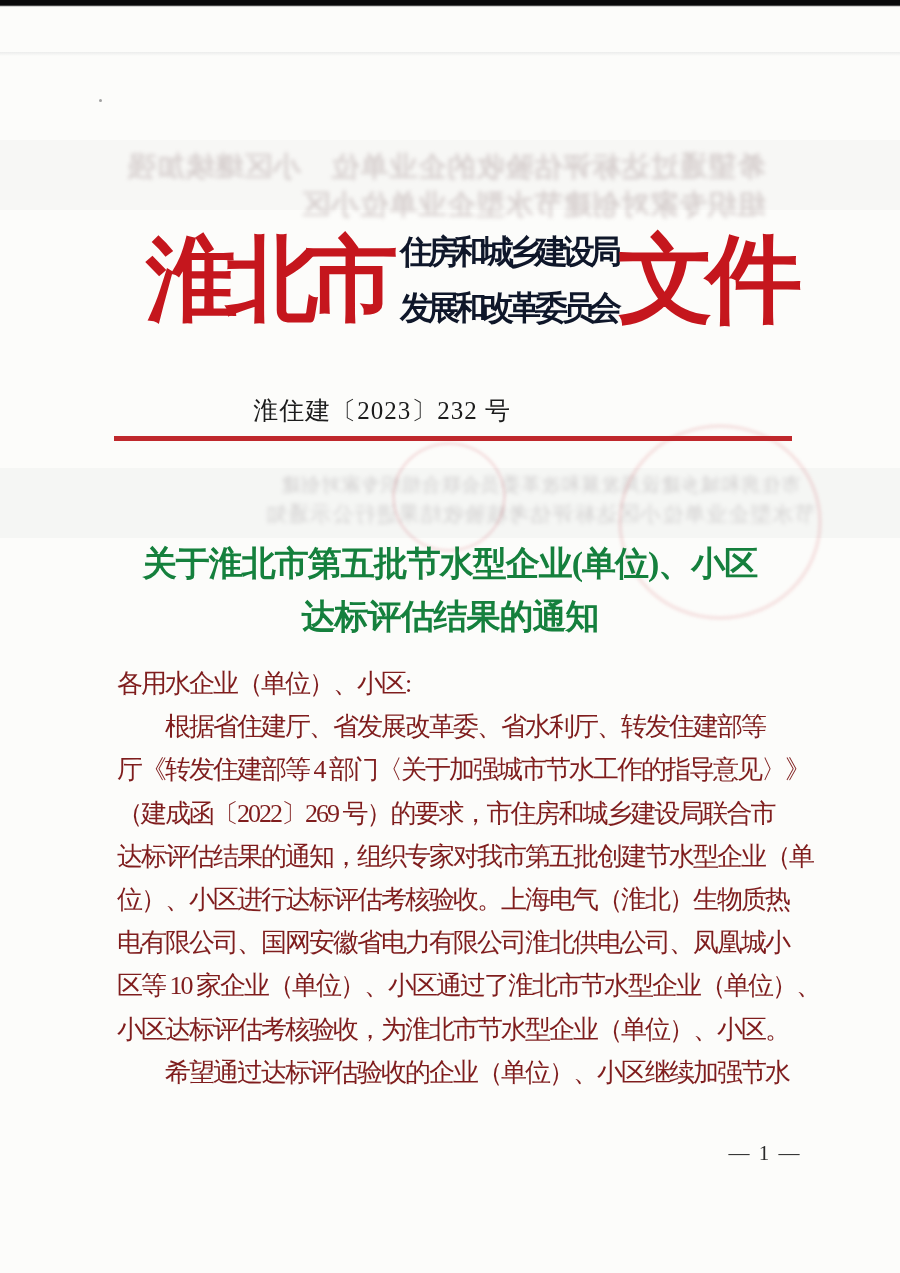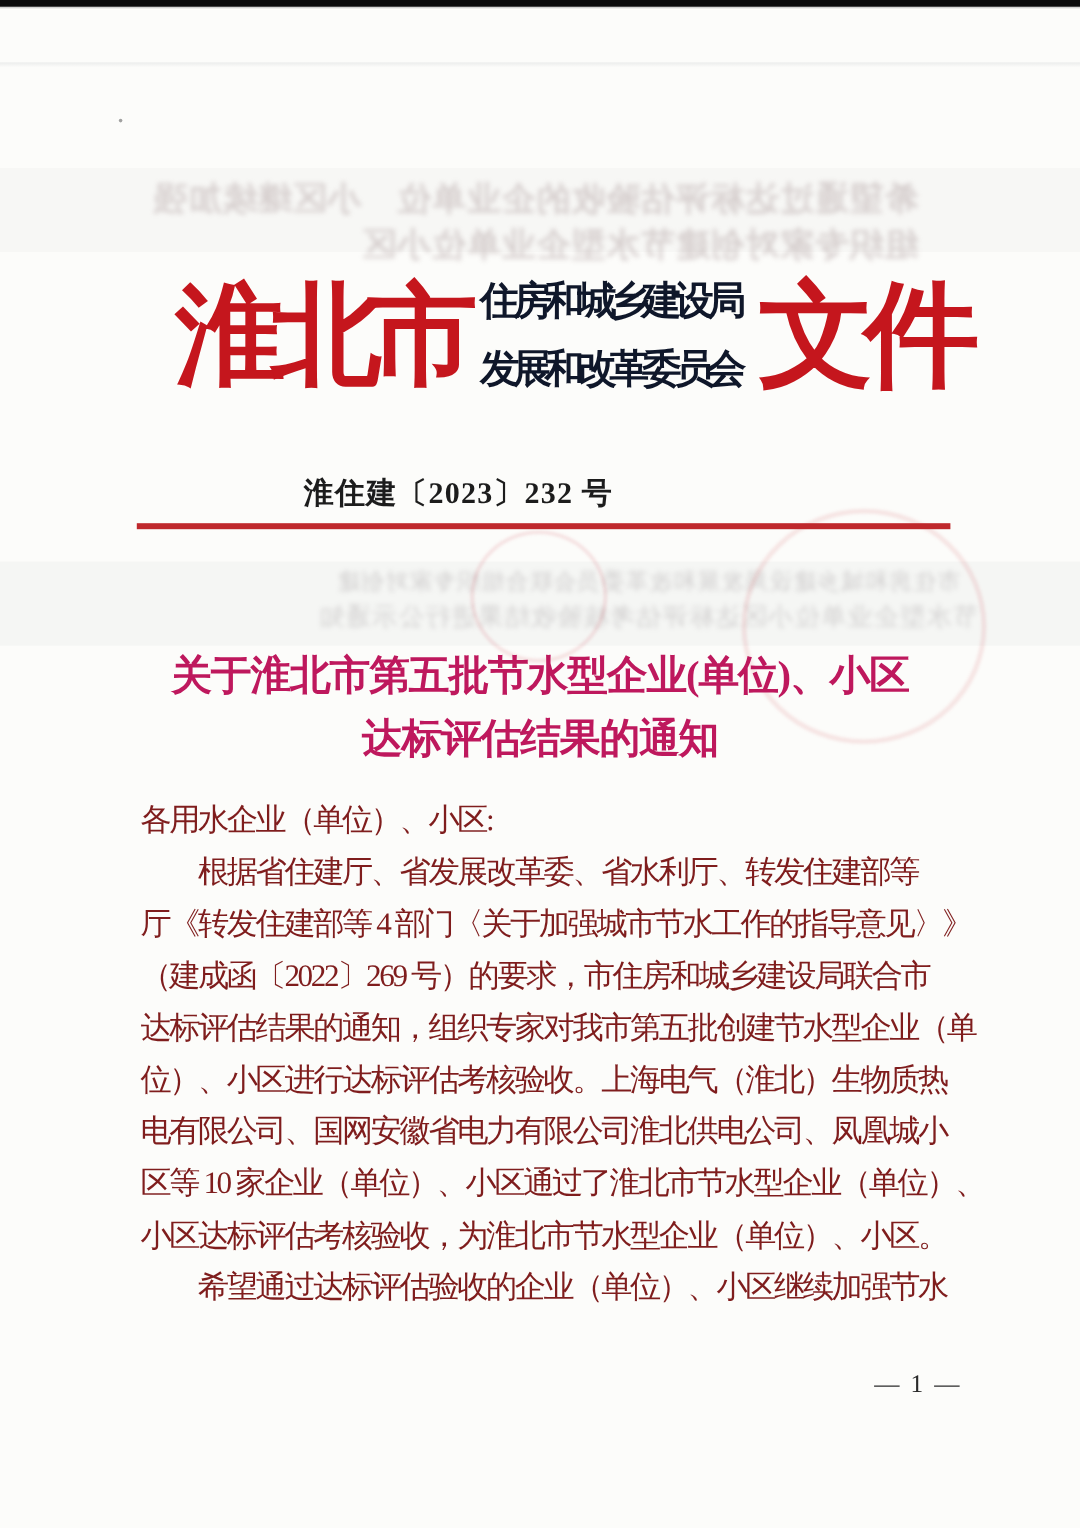--- a/index.html
+++ b/index.html
@@ -40,36 +40,36 @@
     font-size:92px;font-weight:bold;letter-spacing:-12px;line-height:1;
     white-space:nowrap;flex:0 0 auto;
   }
   .agency-orgs{
     margin-left:14px;flex:0 0 auto;font-weight:bold;
     font-size:33px;letter-spacing:-6px;line-height:56px;white-space:nowrap;
     color:#0f172a;
   }
   .agency-docword{
     font-size:96px;font-weight:bold;letter-spacing:-8px;line-height:1;
-    white-space:nowrap;flex:0 0 auto;margin-left:16px;
+    white-space:nowrap;flex:0 0 auto;margin-left:2px;
   }
   
   .doc-number{
     position:absolute;top:394px;left:0;width:764px;text-align:center;
-    font-size:25px;font-weight:700;letter-spacing:1px;color:#1c1c1c;
+    font-size:25px;font-weight:400;letter-spacing:1px;color:#1c1c1c;
   }
   .red-rule{
     position:absolute;top:436px;left:114px;width:678px;height:5px;
     background:#bf282c;
   }
   
   .doc-title{
     position:absolute;top:537px;left:60px;width:780px;text-align:center;
     font-size:34px;font-weight:bold;letter-spacing:-1px;line-height:53px;
-    color:#be185d;
+    color:#15803d;
   }
   
   .body-text{
     position:absolute;top:662px;left:117px;width:680px;
     font-size:26px;letter-spacing:-2px;line-height:43.2px;color:#7f1d1d;
   }
   .body-text div{white-space:nowrap;}
   
   .page-number{
     position:absolute;top:1141px;left:700px;width:130px;text-align:center;

